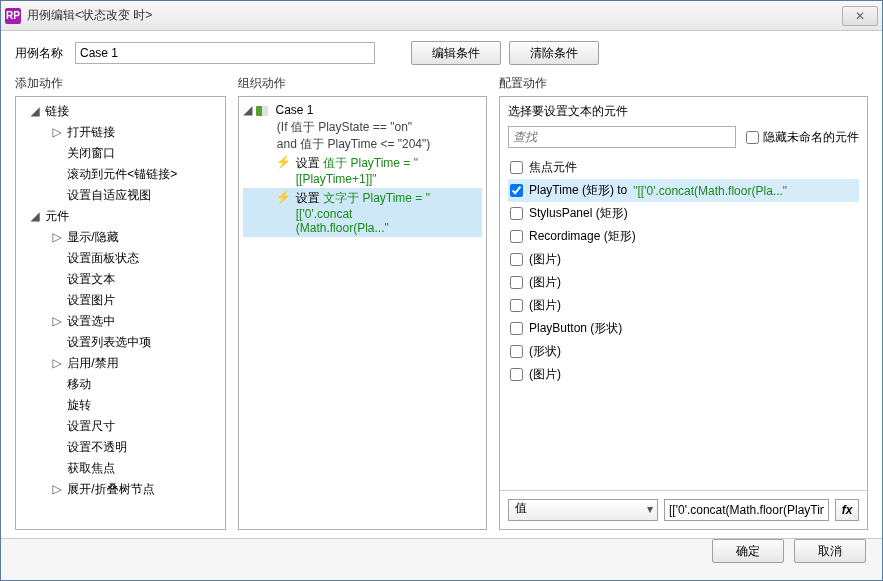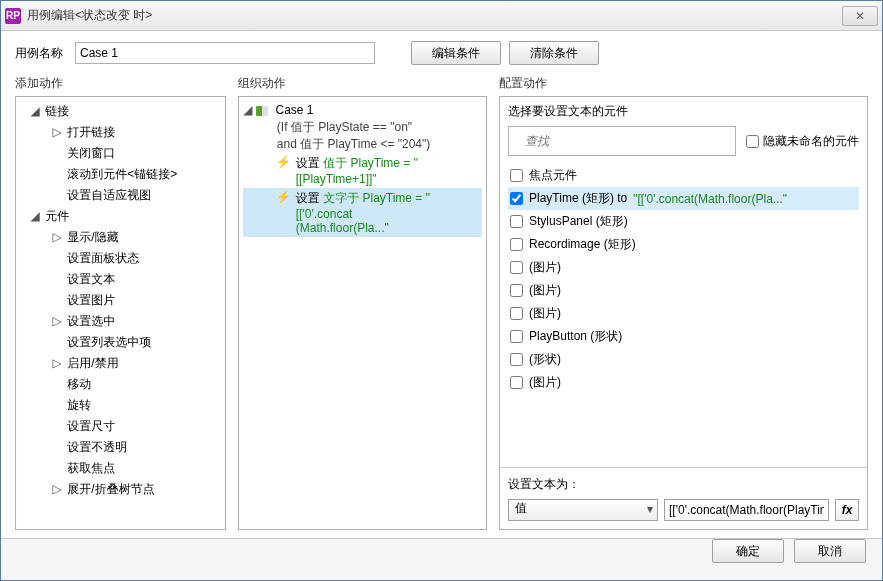--- a/index.html
+++ b/index.html
@@ -37,21 +37,21 @@
 .org-icon { display:inline-block; width:12px; height:10px; margin-right:4px; vertical-align:middle; }
 .org-icon.case { background: linear-gradient(90deg,#5aa02a 50%,#e0e0e0 50%); border-radius:1px; }
 .org-cond { padding-left: 34px; color:#444; }
 .org-action { padding: 2px 2px 2px 34px; display:flex; gap:4px; align-items:flex-start; cursor:pointer; }
 .org-action.selected { background:#cfe8f7; }
 .org-action .txt { flex:1; }
 .green { color: #1a8a1a; }
 
 .cfg-header { padding:6px 8px; border-bottom:0; }
 .cfg-searchrow { display:flex; align-items:center; gap:10px; padding:0 8px 6px 8px; }
-.cfg-search { flex:1; height:30px; border:1px solid #b0b0b0; padding:2px 16px; color:#000000; font-style:italic; }
+.cfg-search { flex:1; height:22px; border:1px solid #b0b0b0; padding:2px 4px; color:#000000; font-style:italic; }
 .hide-unnamed { display:flex; align-items:center; gap:4px; }
 
 .chklist { padding: 2px 8px; }
 .chkrow { display:flex; align-items:center; gap:6px; padding:3px 2px; cursor:pointer; }
 .chkrow.selected { background:#d6ecfb; }
 .chkrow input[type=checkbox]{ margin:0; }
 .grn { color:#1a8a1a; }
 
 .cfg-bottom { border-top:1px solid #d0d0d0; padding:8px; display:flex; flex-direction:column; gap:6px; }
 .cfg-bottom-row { display:flex; align-items:center; gap:6px; }
@@ -196,21 +196,20 @@
               <input type="checkbox" style="">
               <span>(形状)</span>
             </div>
             <div class="chkrow">
               <input type="checkbox" style="">
               <span>(图片)</span>
             </div>
           </div>
 
         <div class="cfg-bottom">
-          <div>设置文本为：</div>
           <div class="cfg-bottom-row">
             <div class="select">
               <span>值</span>
             </div>
             <input class="expr-input" value="[['0'.concat(Math.floor(PlayTim" style="">
             <button class="fx-btn">fx</button>
           </div>
         </div>
       </div>
     </div>

